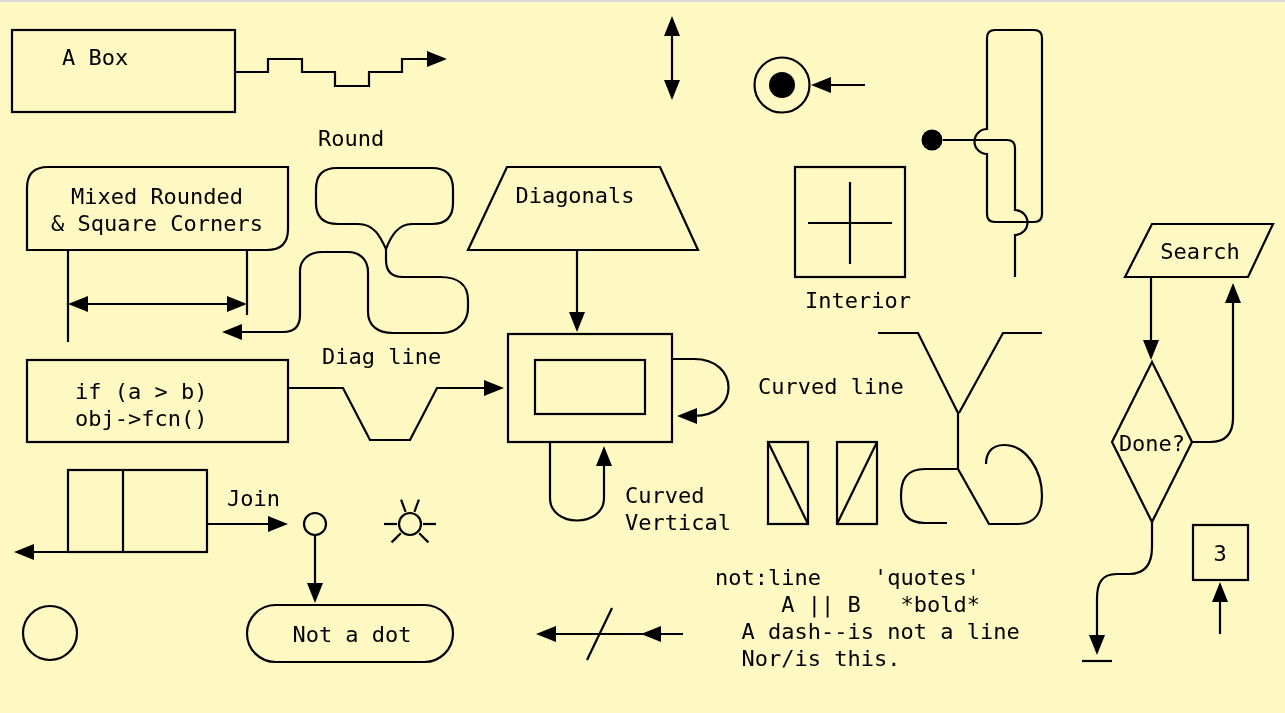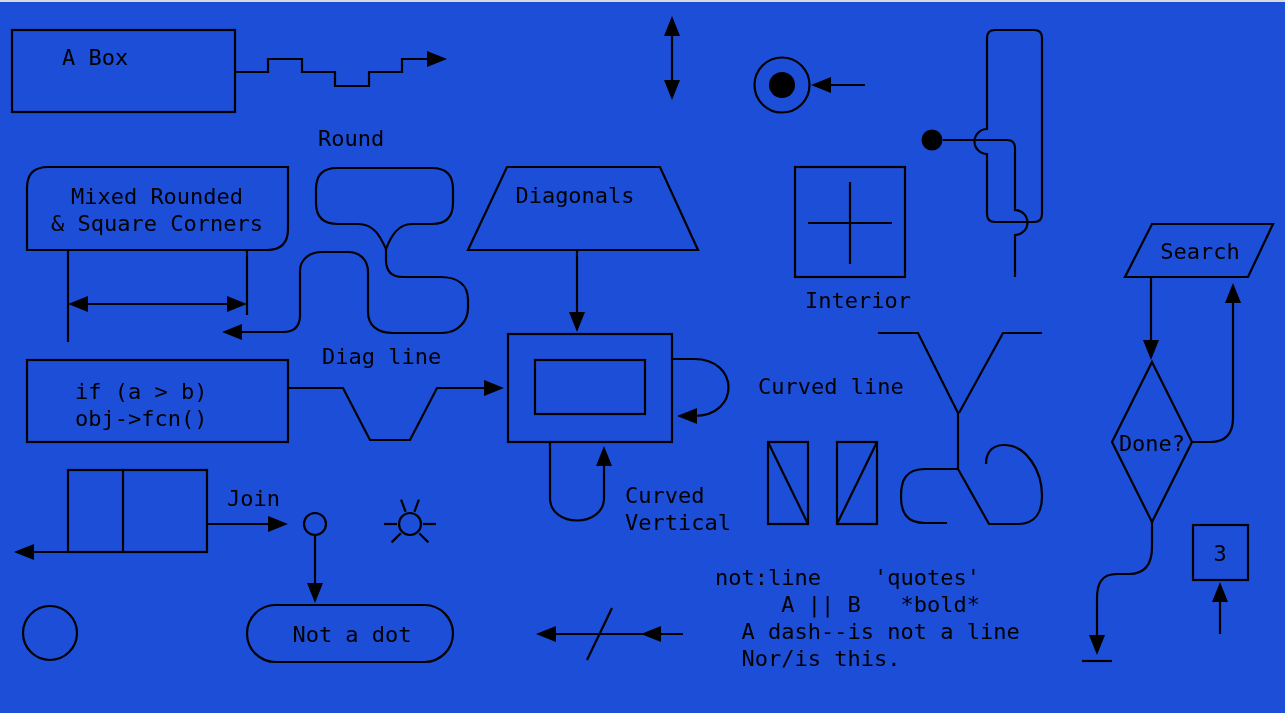--- a/index.html
+++ b/index.html
@@ -1,16 +1,16 @@
 <!DOCTYPE html>
 <html><head>
 <meta charset="utf-8">
 <style>
   html,body{margin:0;padding:0;background:#ffffff;}
-  .page{position:relative;width:1285px;height:713px;background:#1d4ed8;overflow:hidden;
+  .page{position:relative;width:1285px;height:713px;background:#fef9c3;overflow:hidden;
         border-top:2px solid #d9d9d9;box-sizing:border-box;}
   .st{stroke:#000000;stroke-width:2.2;fill:none;}
   .fl{fill:#000000;stroke:none;}
   .tx{font-family:"DejaVu Sans Mono","Liberation Mono",monospace;font-size:22px;fill:#000000;white-space:pre;}
   .mid{text-anchor:middle;}
 </style>
 </head>
 <body>
 
 <div class="page">

